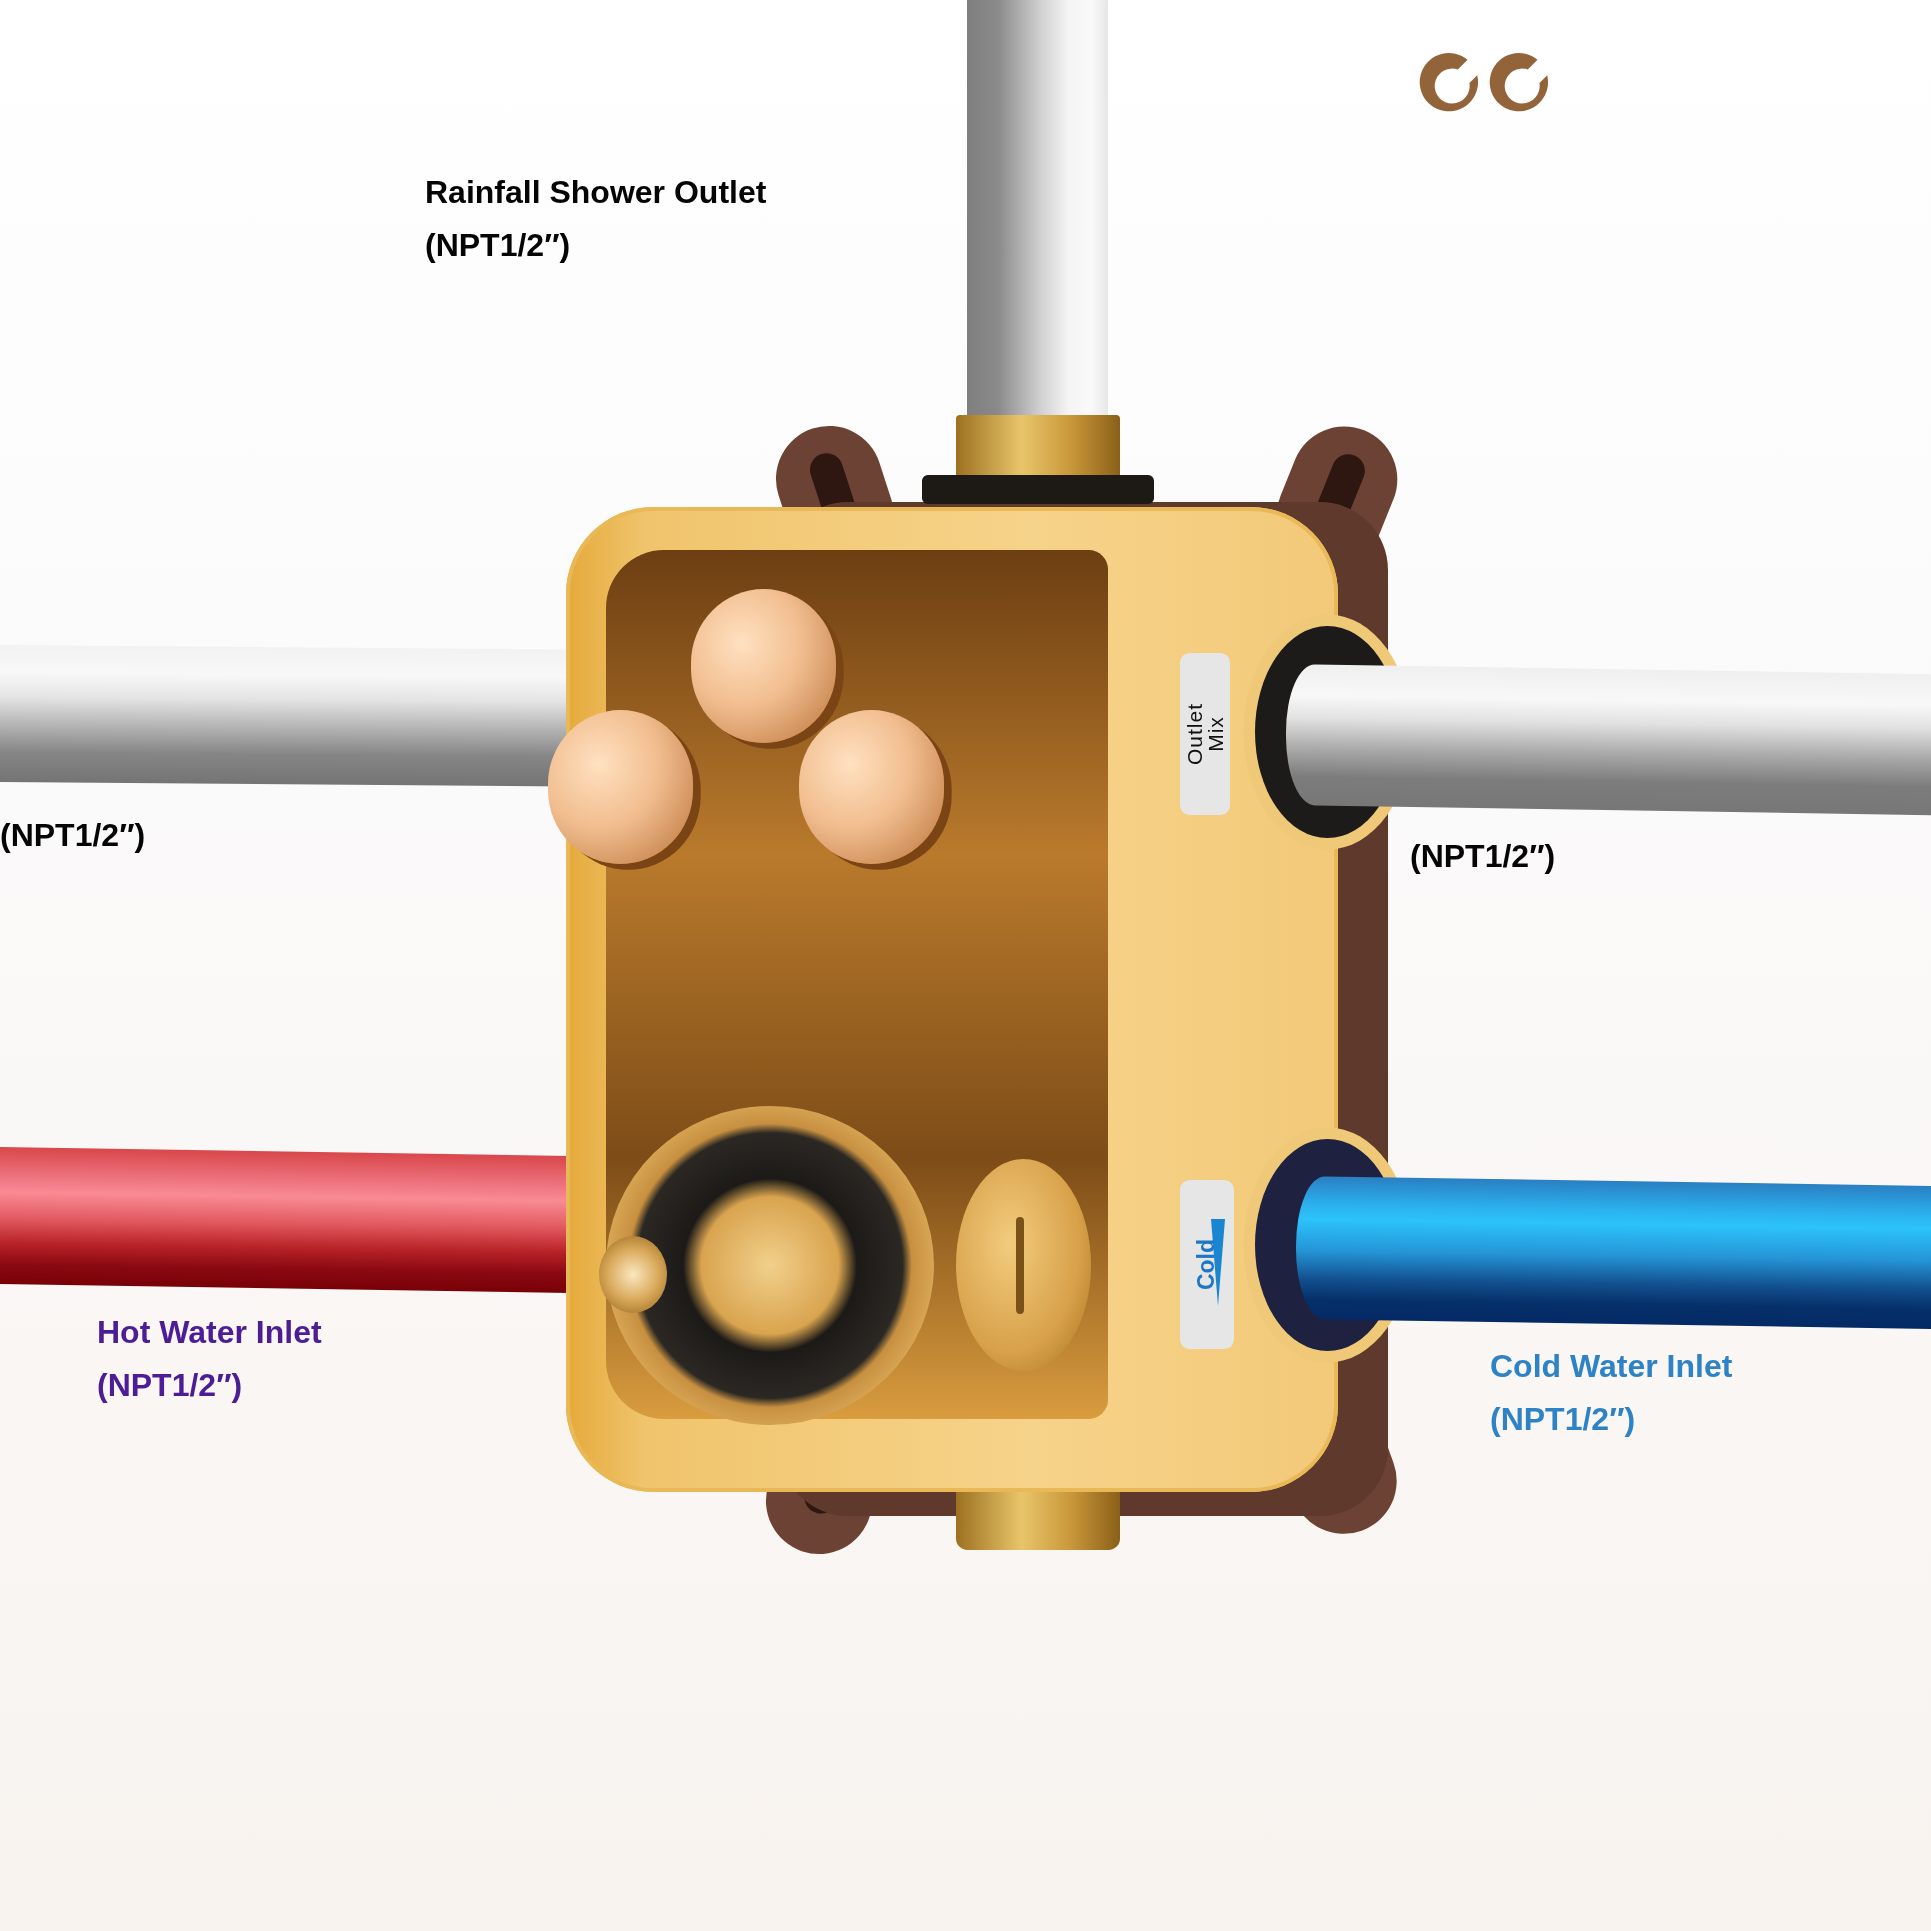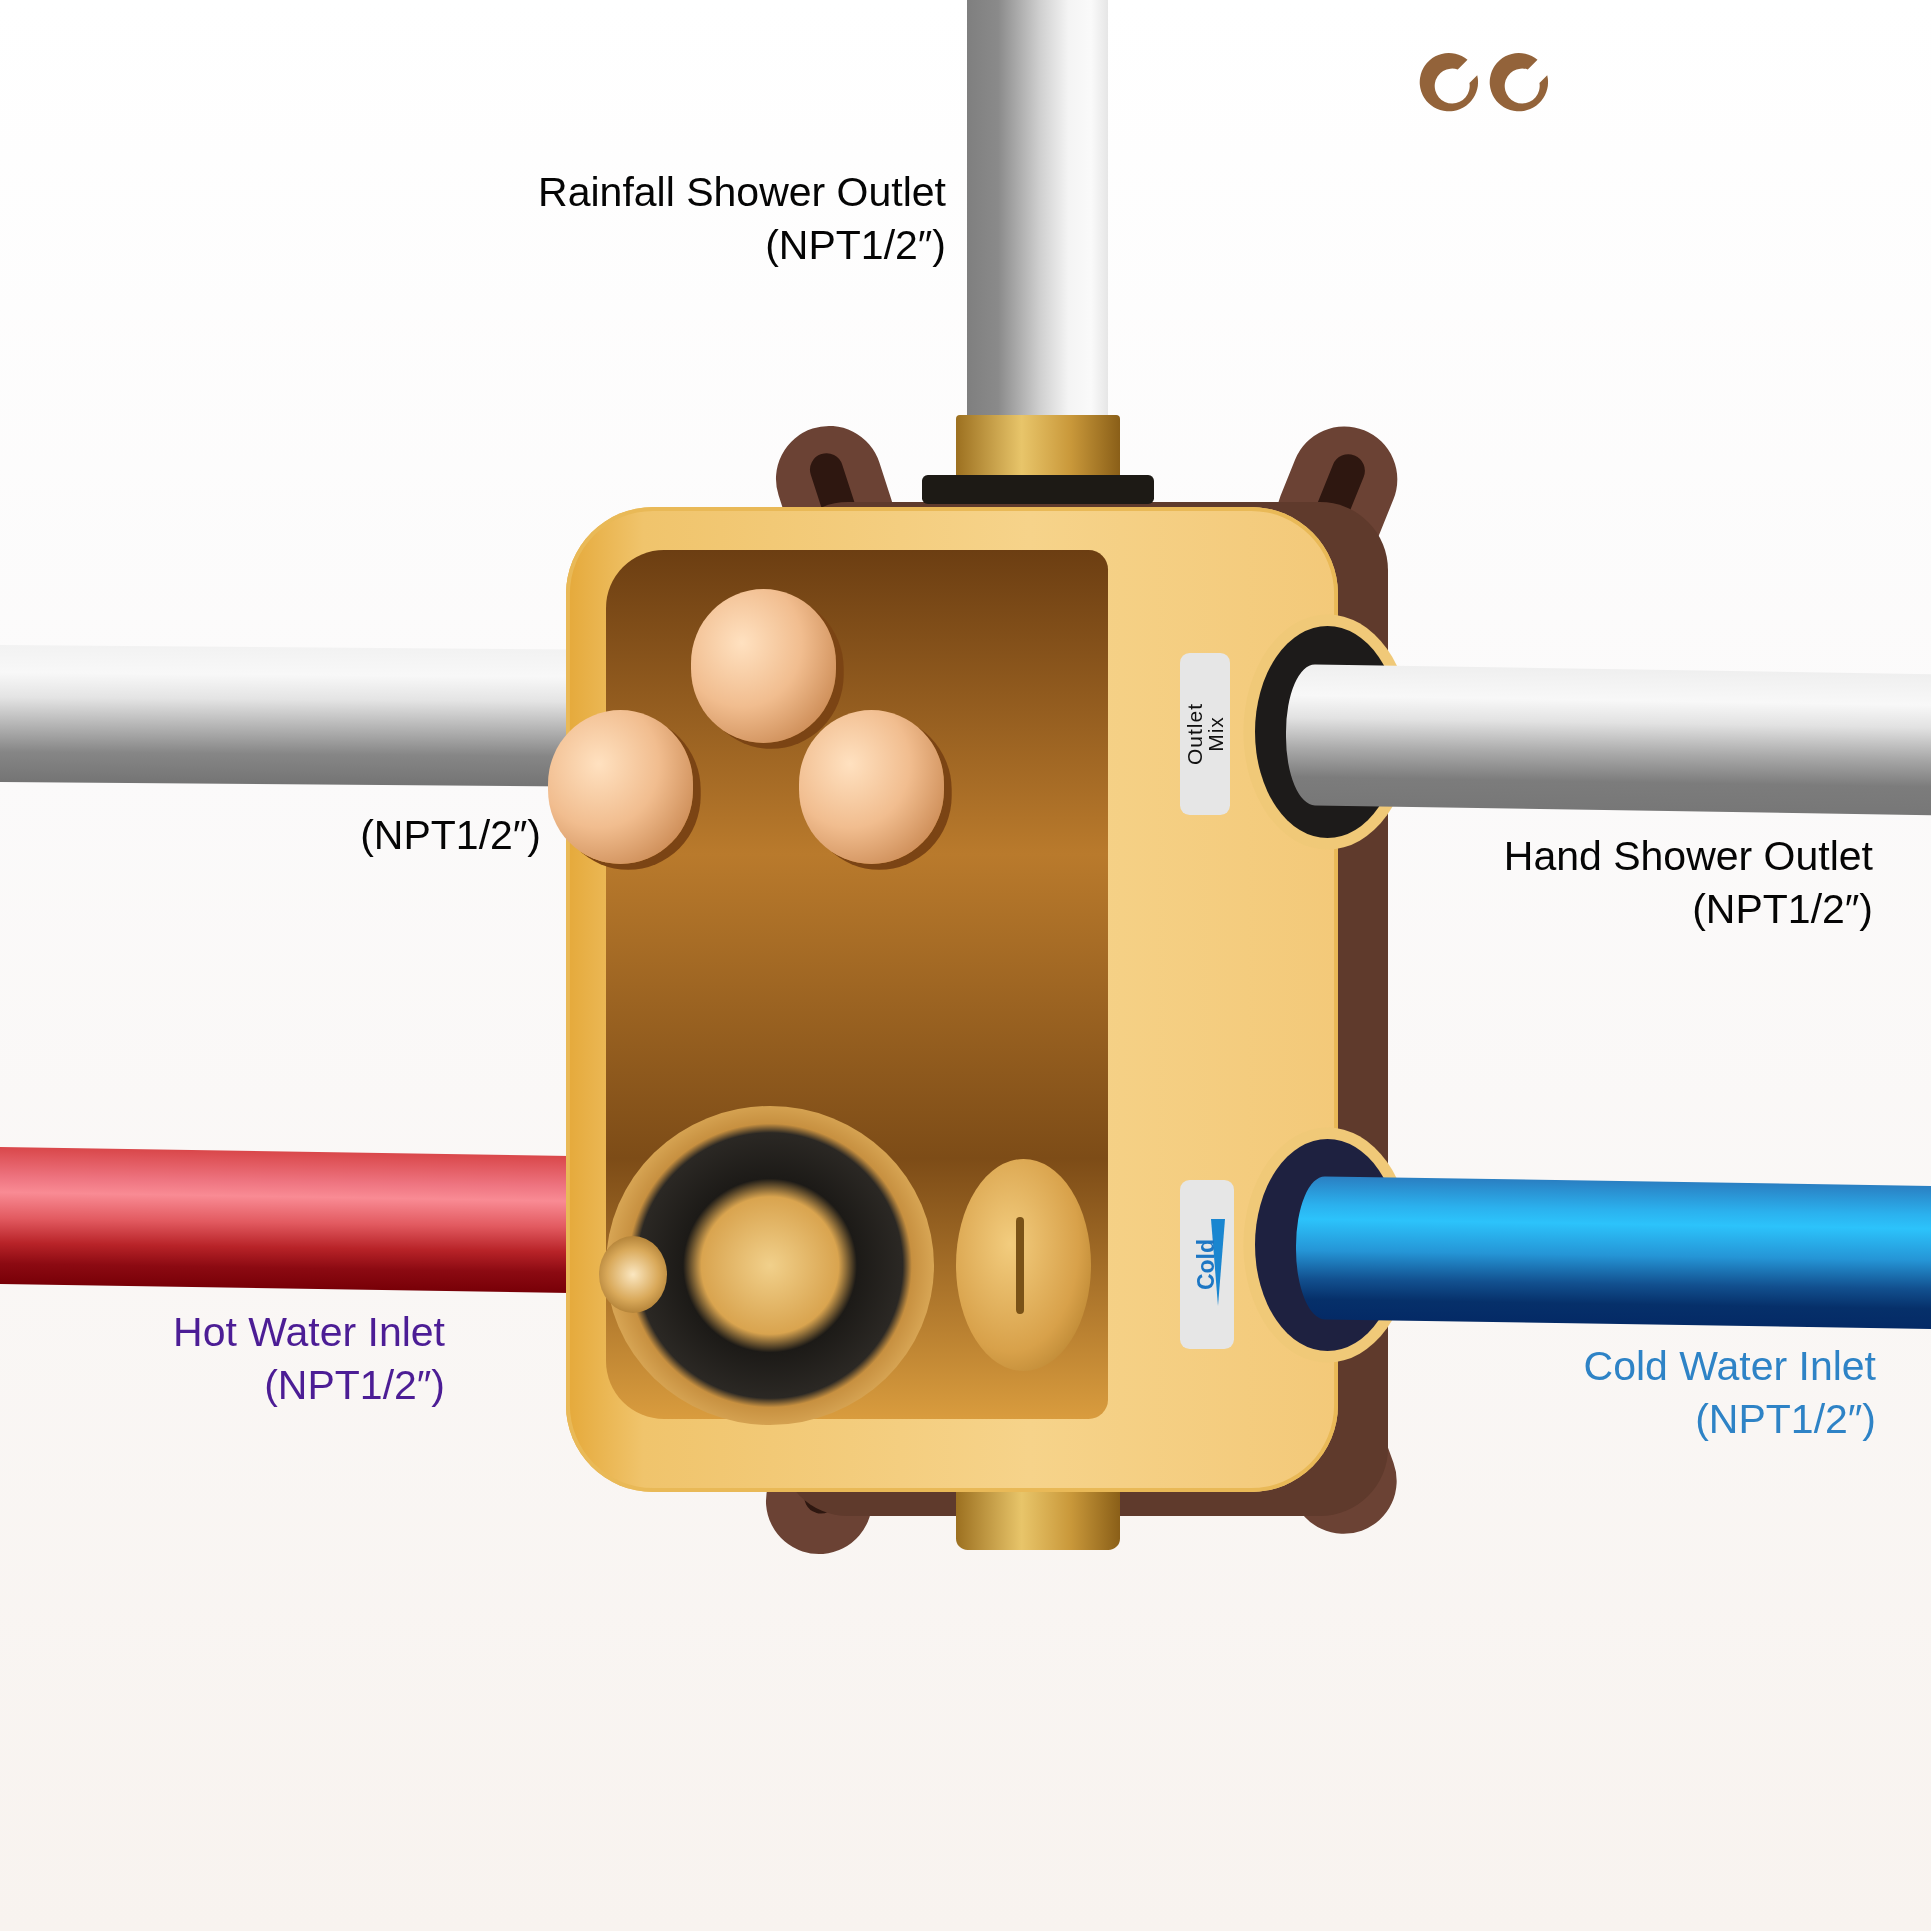--- a/index.html
+++ b/index.html
@@ -10,21 +10,21 @@
   }
   .abs { position: absolute; }
 
   
   .logo { left: 1415px; top: 41px; height: 87px; display: flex; align-items: center; }
   .logo .ring { width: 70px; height: 70px; position: relative; }
   .logo .word { font-family: "Liberation Sans", sans-serif; font-weight: 700; font-size: 93px;
     letter-spacing: -1.9px; color: #050303; line-height: 1; margin: 0 1.9px; }
 
   
-  .label { font-weight: 400; text-align: right; line-height: 53px; font-size: 41px; }
+  .label { font-weight: 700; text-align: left; line-height: 53px; font-size: 32px; }
   .label .l2 { display: block; }
   .lbl-rain { left: 425px; top: 166px; width: 521px; color: #050505; }
   .lbl-water { left: 0; top: 809px; width: 541px; color: #050505; }
   .lbl-hand { left: 1410px; top: 830px; width: 463px; color: #050505; }
   .lbl-hot { left: 97px; top: 1306px; width: 348px; color: #4c1d95; }
   .lbl-cold { left: 1490px; top: 1340px; width: 386px; color: #2e83c6; }
 
   
   .pipe-v { left: 967px; top: 0; width: 141px; height: 444px;
     background: linear-gradient(90deg, #7f7f7f 0%, #8a8a8a 22%, #d0d0d0 52%, #f4f4f4 72%, #fafafa 88%, #e6e6e6 100%); }
@@ -151,21 +151,20 @@
 </div>
 
 <div class="abs label lbl-rain">
   <span class="l2">Rainfall Shower Outlet</span>
   <span class="l2">(NPT1/2″)</span>
 </div>
 <div class="abs label lbl-water">
   <span class="l2">(NPT1/2″)</span>
 </div>
 <div class="abs label lbl-hand">
-  <span class="l2">Hand Shower Outlet</span>
   <span class="l2">(NPT1/2″)</span>
 </div>
 <div class="abs label lbl-hot">
   <span class="l2">Hot Water Inlet</span>
   <span class="l2">(NPT1/2″)</span>
 </div>
 <div class="abs label lbl-cold">
   <span class="l2">Cold Water Inlet</span>
   <span class="l2">(NPT1/2″)</span>
 </div>

